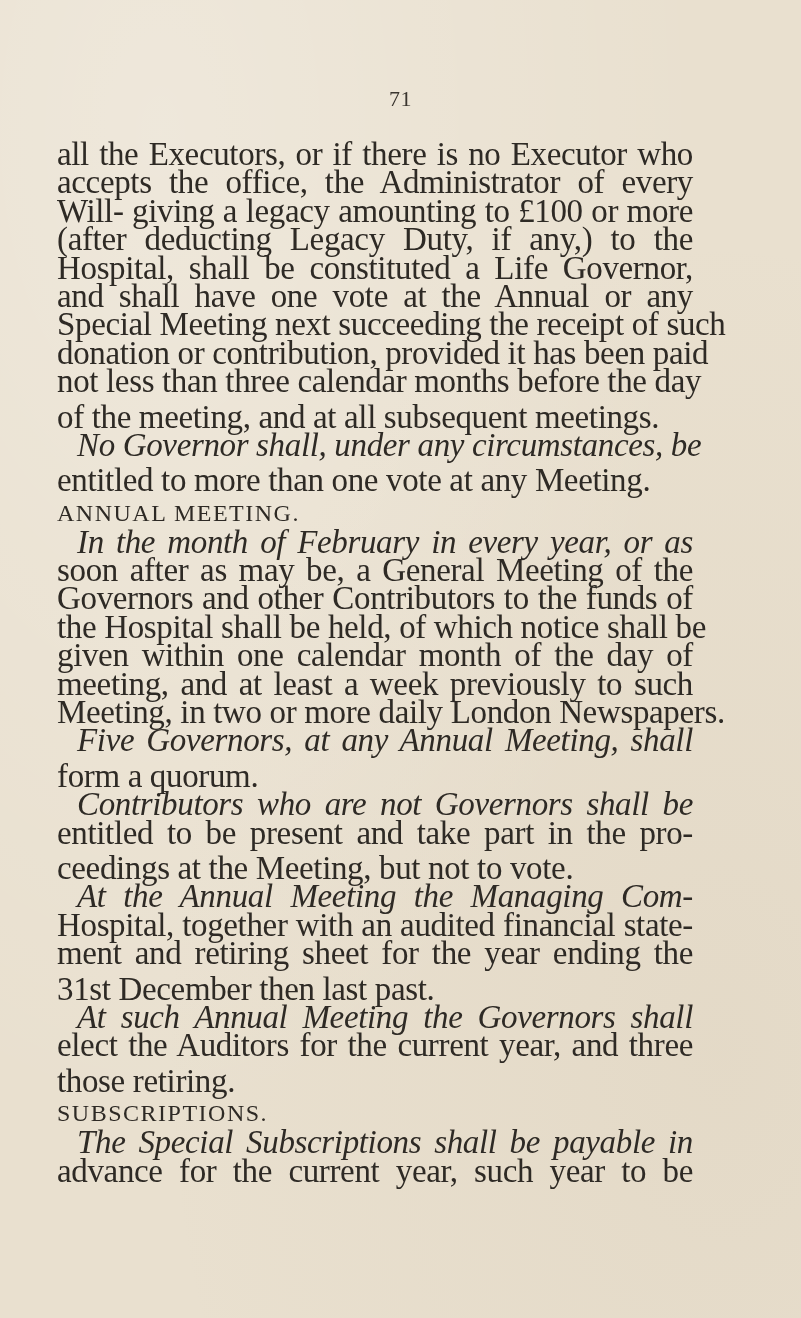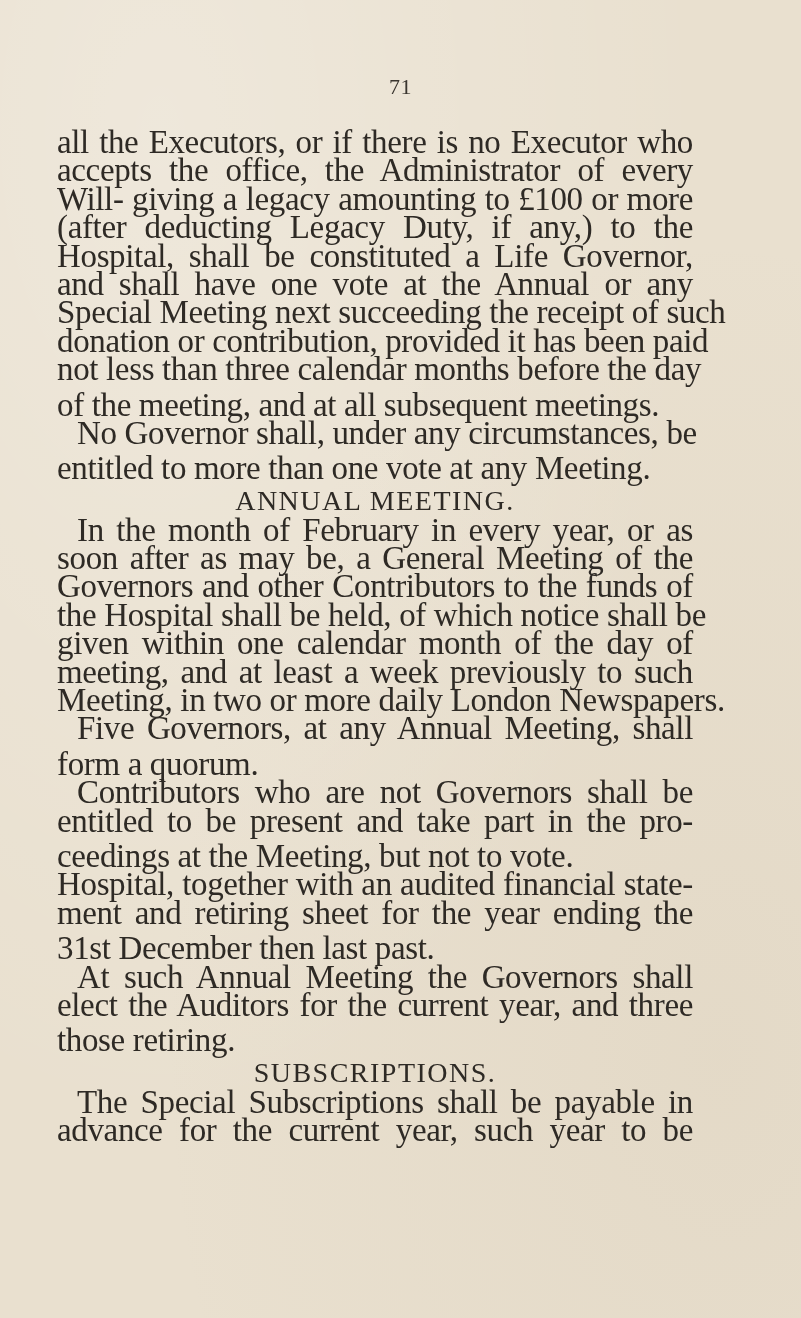--- a/index.html
+++ b/index.html
@@ -13,21 +13,21 @@
       background-image:
         radial-gradient(ellipse at 20% 10%, rgba(255,255,255,0.25), rgba(255,255,255,0) 60%),
         radial-gradient(ellipse at 90% 80%, rgba(180,160,130,0.10), rgba(0,0,0,0) 55%);
       position: relative;
       overflow: hidden;
       font-family: "Liberation Serif", "DejaVu Serif", serif;
       color: #2e2a25;
     }
     .page {
       position: absolute;
-      left: 0; top: 4px;
+      left: 0; top: 16px;
       width: 801px;
       height: 1076px;
     }
     .page-number {
       position: absolute;
       top: 70px;
       left: 0;
       width: 801px;
       text-align: center;
       font-size: 22px;
@@ -49,27 +49,27 @@
       text-align: justify;
       text-align-last: justify;
       letter-spacing: -0.35px;
     }
     .line.last {
       text-align-last: left;
       margin-top: 7px;
     }
     .line.indent {
       padding-left: 20px;
+      font-style: italic;
     }
     .heading {
       display: block;
       height: 30px;
       line-height: 30px;
-      text-align: center;
-      font-size: 28px;
+      font-size: 24px;
       letter-spacing: 1.5px;
       margin: 3px 0 0 0;
     }
   </style>
 </head>
 <body>
 
 <div class="page">
 
   <div class="page-number">71</div>
@@ -111,20 +111,21 @@
       <span class="line last">form a quorum.</span>
     </div>
 
     <div>
       <span class="line indent">Contributors who are not Governors shall be</span>
       <span class="line">entitled to be present and take part in the pro-</span>
       <span class="line last">ceedings at the Meeting, but not to vote.</span>
     </div>
 
     <div>
+      <span class="line indent">At the Annual Meeting the Managing Com-</span>
       <span class="line">Hospital, together with an audited financial state-</span>
       <span class="line">ment and retiring sheet for the year ending the</span>
       <span class="line last">31st December then last past.</span>
     </div>
 
     <div>
       <span class="line indent">At such Annual Meeting the Governors shall</span>
       <span class="line">elect the Auditors for the current year, and three</span>
       <span class="line last">those retiring.</span>
     </div>

